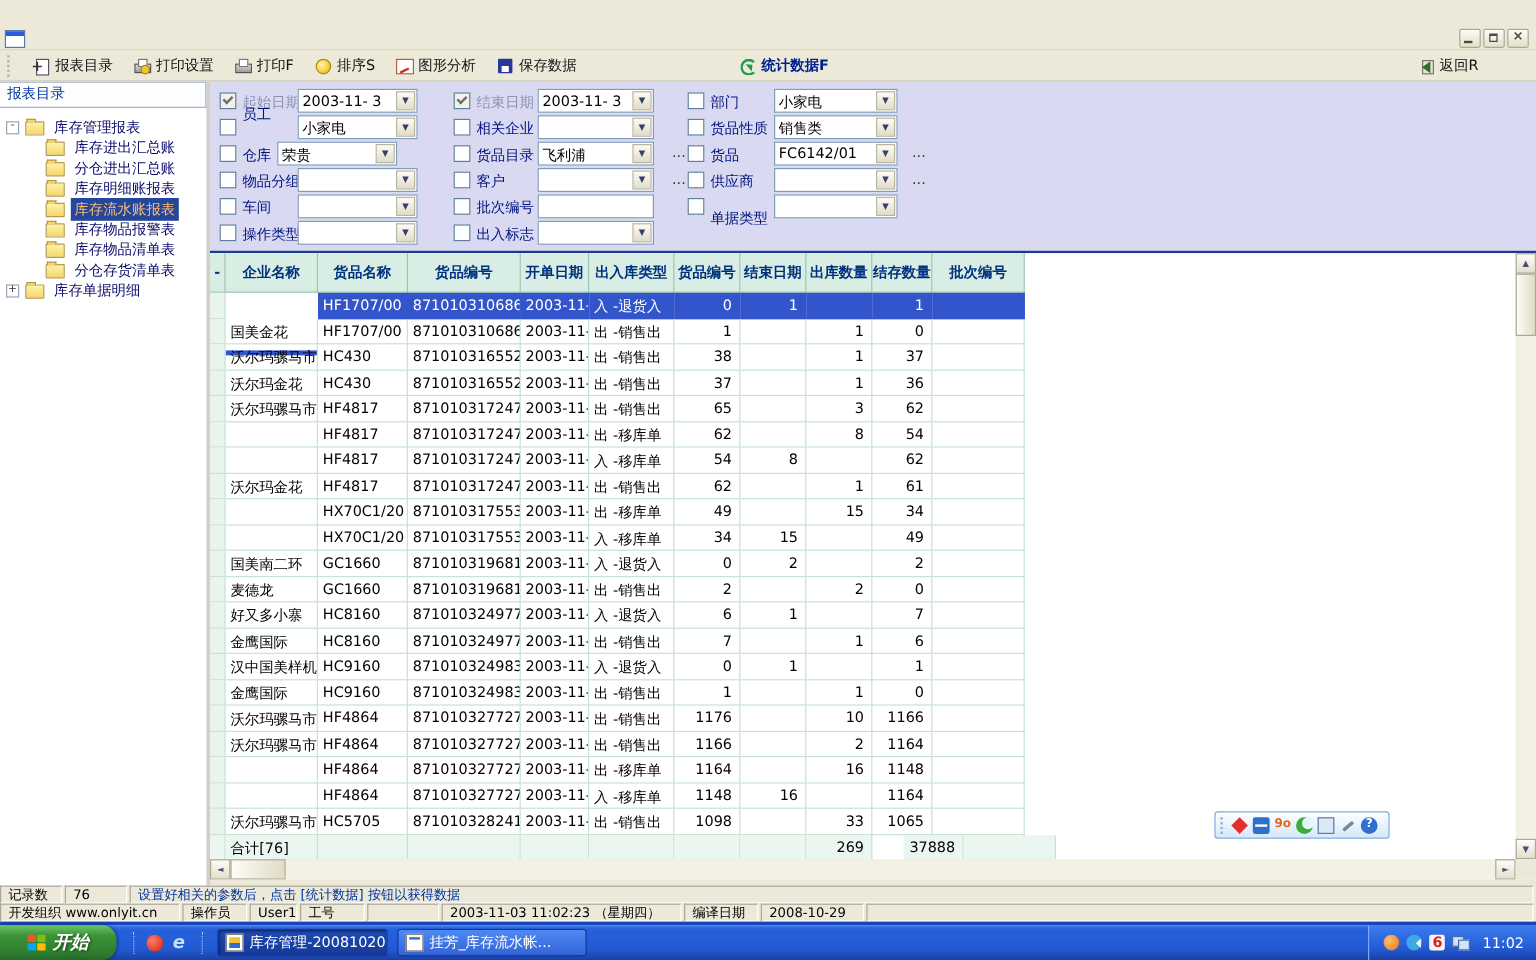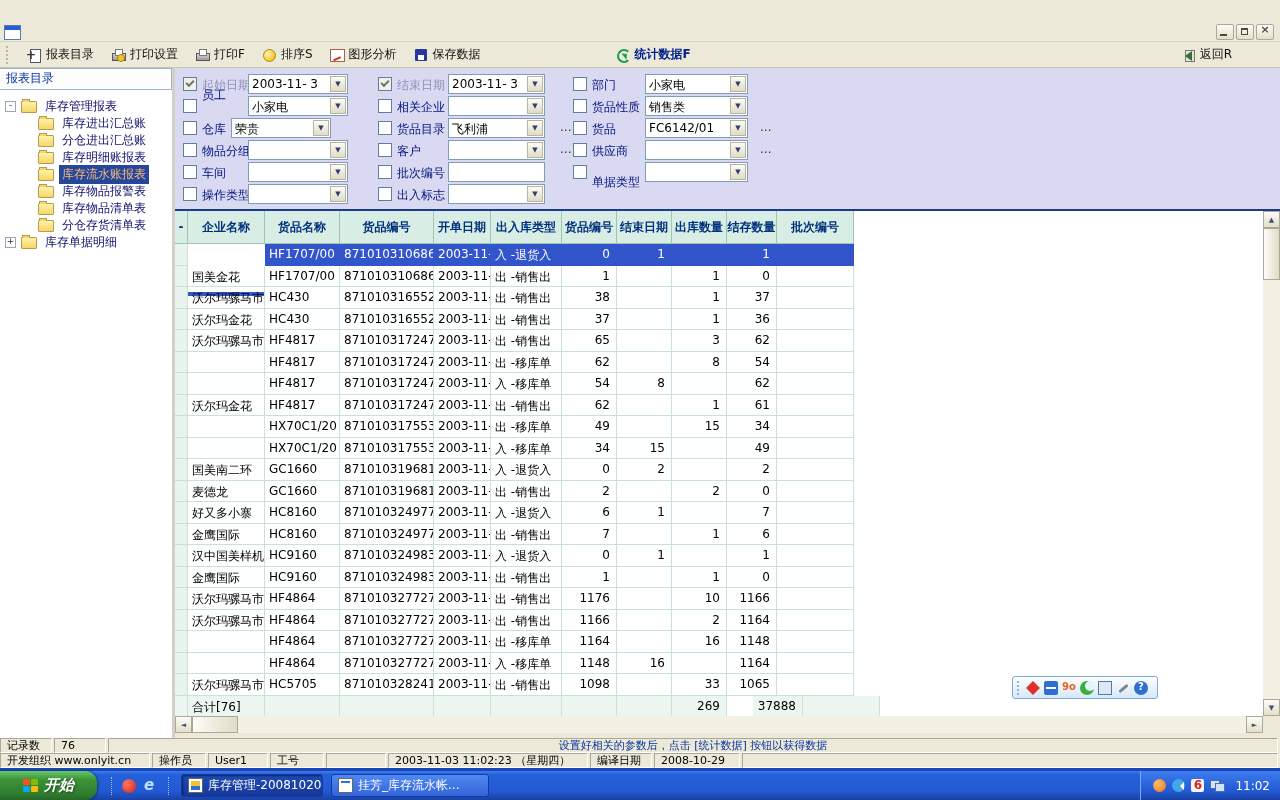--- a/index.html
+++ b/index.html
@@ -138,21 +138,21 @@
   .ime-shape-icon::after{content:"";position:absolute;left:5px;top:0px;width:10px;height:10px;border-radius:50%;background:#E8F4FD;}
   .ime-keyboard-icon{background:#DCE8F4;border:1px solid #5A7AAE;box-sizing:border-box;}
   .ime-tools-icon::after{content:"";position:absolute;left:2px;top:6px;width:11px;height:3px;background:#7A8699;transform:rotate(-40deg);border-radius:2px;}
   .ime-help-icon{background:#2F6FD0;border-radius:50%;}
   .ime-help-icon::after{content:"?";position:absolute;width:100%;text-align:center;color:#fff;font-size:10px;font-weight:bold;top:0px;}
   
   .status1{position:absolute;left:0;top:738px;width:1280px;height:15px;background:#ECE9D8;display:flex;}
   .status2{position:absolute;left:0;top:753px;width:1280px;height:15px;background:#ECE9D8;display:flex;}
   .seg{border:1px solid;border-color:#ACA899 #FFFFFF #FFFFFF #ACA899;margin-right:2px;
     padding:0 6px;line-height:13px;font-size:11px;white-space:nowrap;overflow:hidden;box-sizing:border-box;}
-  .seg.hint{color:#0033A0;text-align:center;}
+  .seg.hint{color:#0033A0;}
   .frame-strip{position:absolute;left:0;top:768px;width:1280px;height:3px;background:#1846B5;}
   
   .taskbar{position:absolute;left:0;top:771px;width:1280px;height:29px;
     background:linear-gradient(180deg,#3E7CF0 0%,#2561DC 12%,#2259D2 70%,#1941A5 100%);display:flex;align-items:center;}
   .start-btn{height:29px;width:97px;border-radius:0 12px 12px 0;
     background:linear-gradient(180deg,#6AC66A 0%,#3C9338 30%,#2E7D2E 80%,#25672A 100%);
     display:flex;align-items:center;justify-content:center;gap:5px;box-shadow:1px 0 3px rgba(0,0,0,.4);}
   .start-label{color:#fff;font-weight:bold;font-style:italic;font-size:15px;text-shadow:1px 1px 2px #1E4A1E;}
   .winflag{width:16px;height:14px;display:grid;grid-template-columns:7px 7px;grid-template-rows:6px 6px;gap:1px;}
   .winflag i{display:block;border-radius:1px;}
@@ -715,21 +715,21 @@
     </div>
 
   <div class="status1" id="status1">
       <span class="seg" style="width: 52px;">记录数</span>
       <span class="seg" style="width: 52px;">76</span>
       <span class="seg hint" style="flex: 1 1 0%;">设置好相关的参数后，点击 [统计数据] 按钮以获得数据</span>
     </div>
   <div class="status2" id="status2">
       <span class="seg" style="width: 150px;">开发组织 www.onlyit.cn</span>
       <span class="seg" style="width: 54px;">操作员</span>
-      <span class="seg" style="width: 60px;">User1</span>
+      <span class="seg" style="width: 40px;">User1</span>
       <span class="seg" style="width: 54px;">工号</span>
       <span class="seg" style="width: 60px;"></span>
       <span class="seg" style="width: 200px;">2003-11-03 11:02:23 （星期四）</span>
       <span class="seg" style="width: 62px;">编译日期</span>
       <span class="seg" style="width: 86px;">2008-10-29</span>
       <span class="seg" style="flex: 1 1 0%;"></span>
     </div>
   <div class="frame-strip"></div>
 
   <div class="taskbar">

